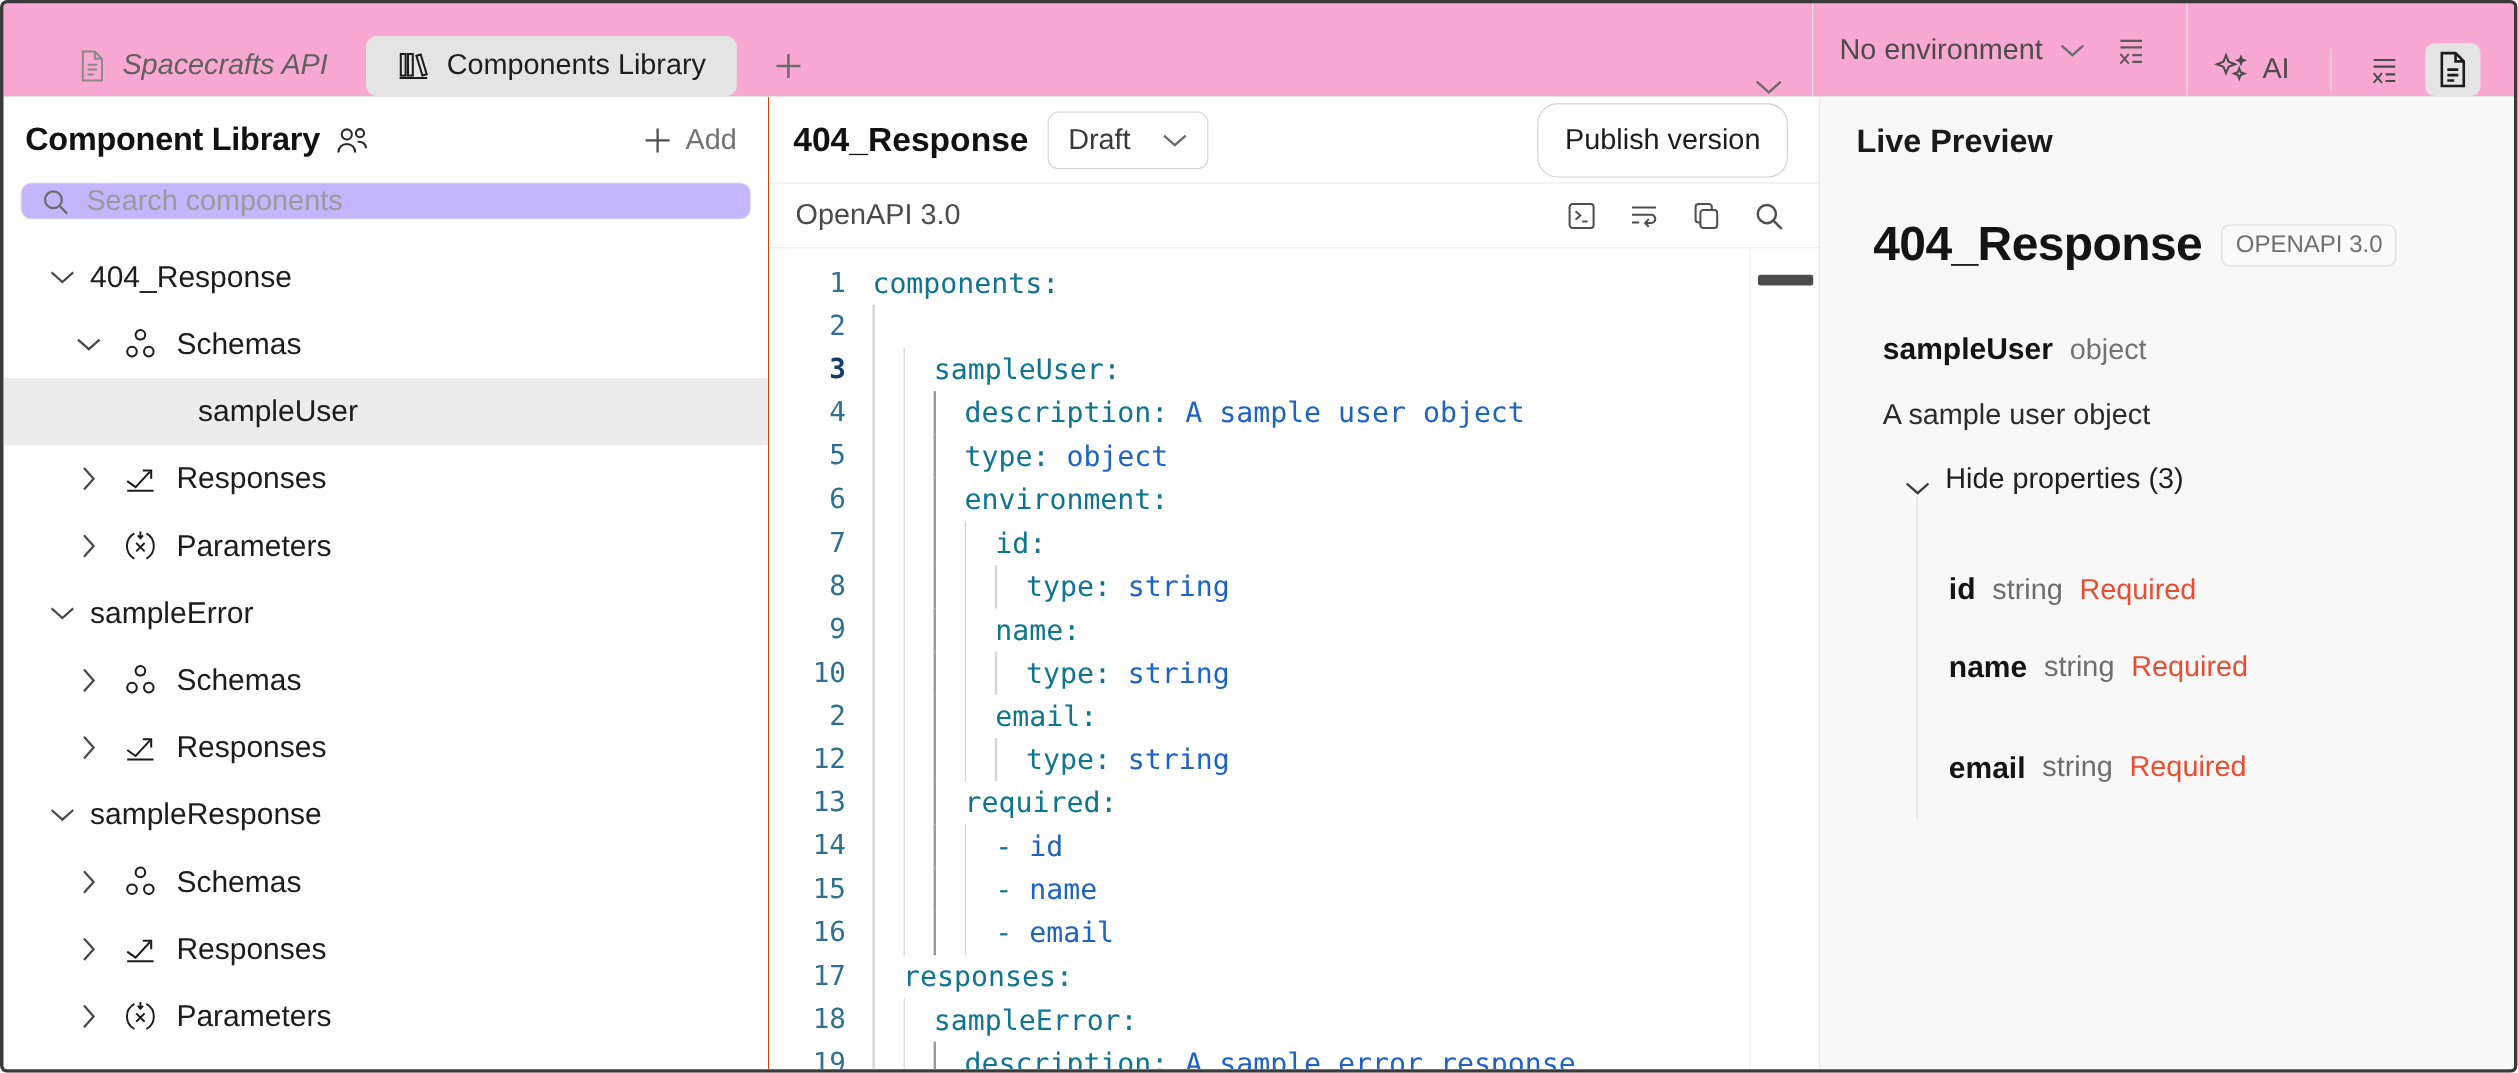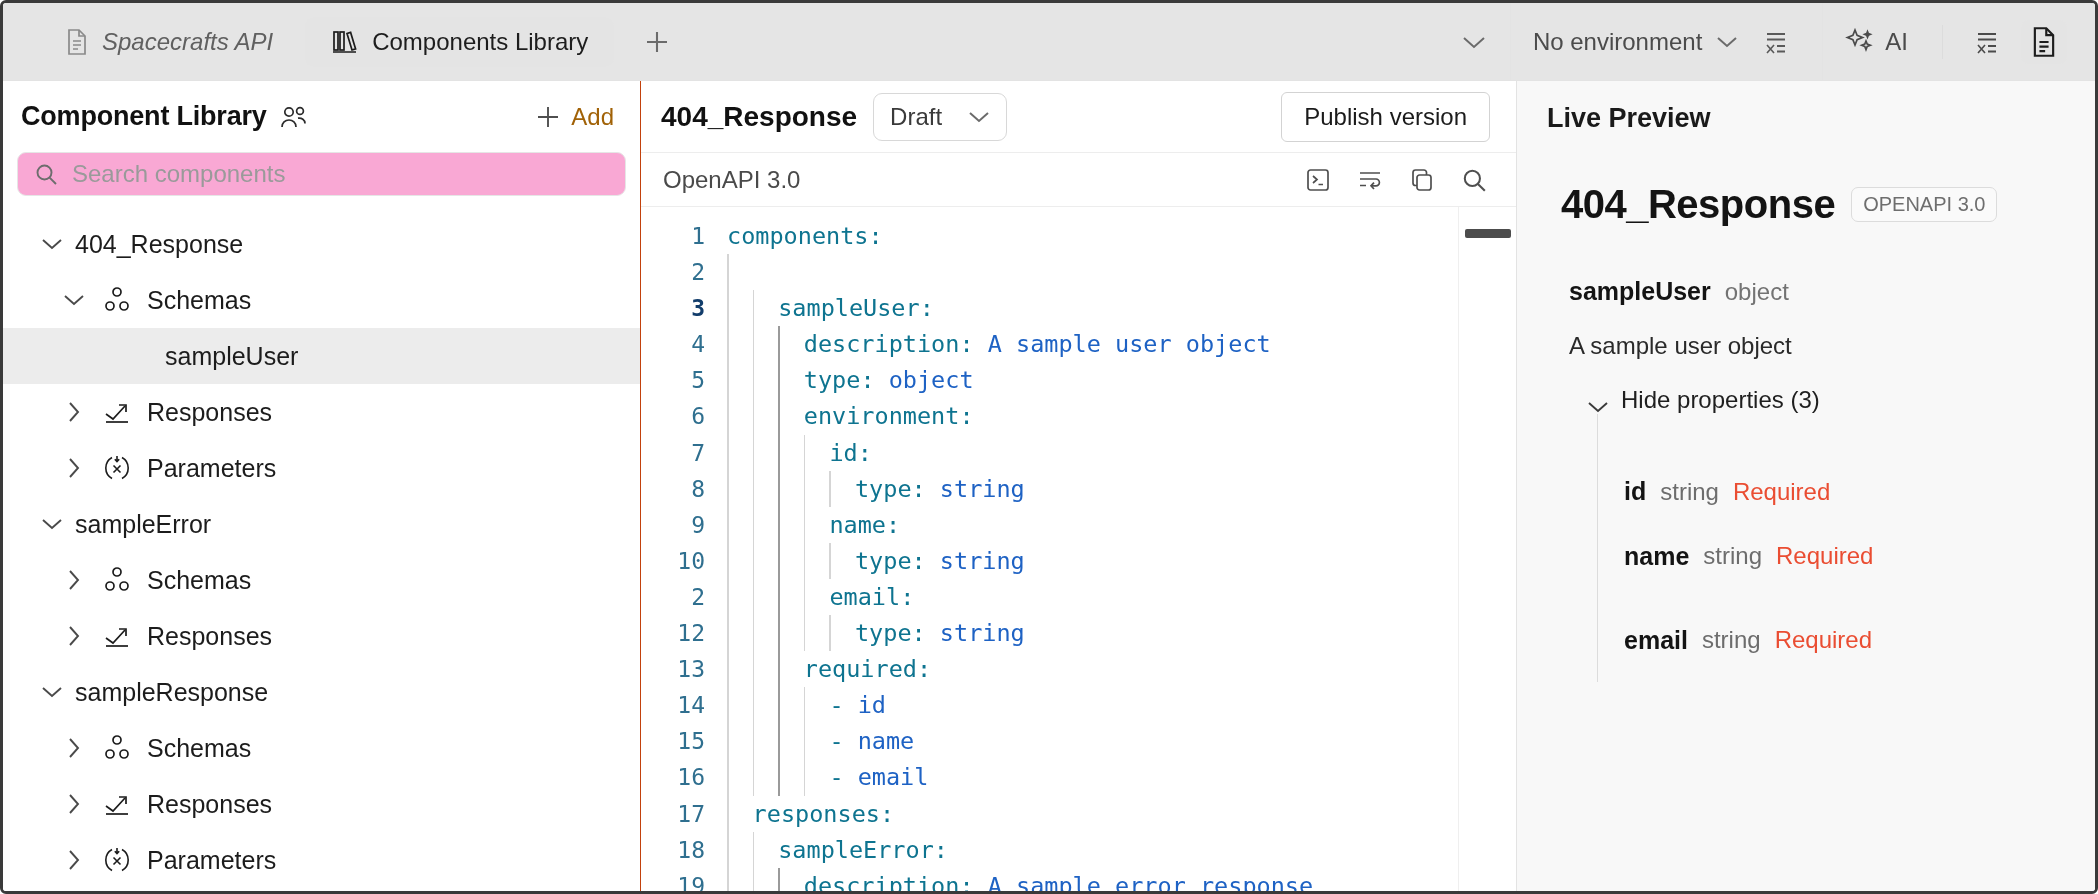--- a/index.html
+++ b/index.html
@@ -17,24 +17,24 @@
     border-radius: 6px;
     overflow: hidden;
     display: flex;
     flex-direction: column;
   }
 
   
   .topbar {
     height: 78px;
     flex: 0 0 78px;
-    background: #e5e5e5;
+    background: #f9a8d4;
     border-bottom: 1px solid #e3e3e3;
     display: flex;
-    align-items: center;
+    align-items: flex-end;
   }
   .tabstrip {
     flex: 1 1 auto;
     display: flex;
     align-items: center;
     padding-left: 36px;
     gap: 6px;
     min-width: 0;
   }
   .tab {
@@ -117,27 +117,27 @@
     padding: 20px 26px 10px 18px;
     gap: 12px;
   }
   .sb-title {
     font-size: 27px; font-weight: bold; color: #111;
     letter-spacing: -0.2px;
   }
   .sb-add {
     margin-left: auto;
     display: flex; align-items: center; gap: 10px;
-    font-size: 24px; color: #a16207;
+    font-size: 24px; color: #737373;
     cursor: pointer;
   }
   .sb-search {
     margin: 10px 14px 8px 14px;
-    height: 44px;
-    background: #f9a8d4;
+    height: 31px;
+    background: #c4b5fd;
     border: 1px solid #e6e6e6;
     border-radius: 9px;
     display: flex; align-items: center;
     padding: 0 16px; gap: 14px;
     cursor: text;
   }
   .sb-search input {
     flex: 1; border: none; outline: none; background: transparent;
     font-size: 24px; color: #2b2b2b;
     font-family: "Liberation Sans", sans-serif;
@@ -179,22 +179,22 @@
   .draft-select {
     display: flex; align-items: center; gap: 26px;
     height: 48px; padding: 0 16px;
     border: 1px solid #d8d8d8; border-radius: 9px;
     font-size: 24px; color: #3a3a3a;
     cursor: pointer;
     background: #fff;
   }
   .publish-btn {
     margin-left: auto;
-    height: 50px; padding: 0 22px;
-    border: 1px solid #d3d3d3; border-radius: 6px;
+    height: 62px; padding: 0 22px;
+    border: 1px solid #d3d3d3; border-radius: 17px;
     background: #fff;
     font-size: 24px; color: #1b1b1b;
     display: flex; align-items: center;
     cursor: pointer;
     font-family: "Liberation Sans", sans-serif;
   }
   .ed-subhead {
     height: 54px; flex: 0 0 54px;
     display: flex; align-items: center;
     padding: 0 20px 0 22px;

